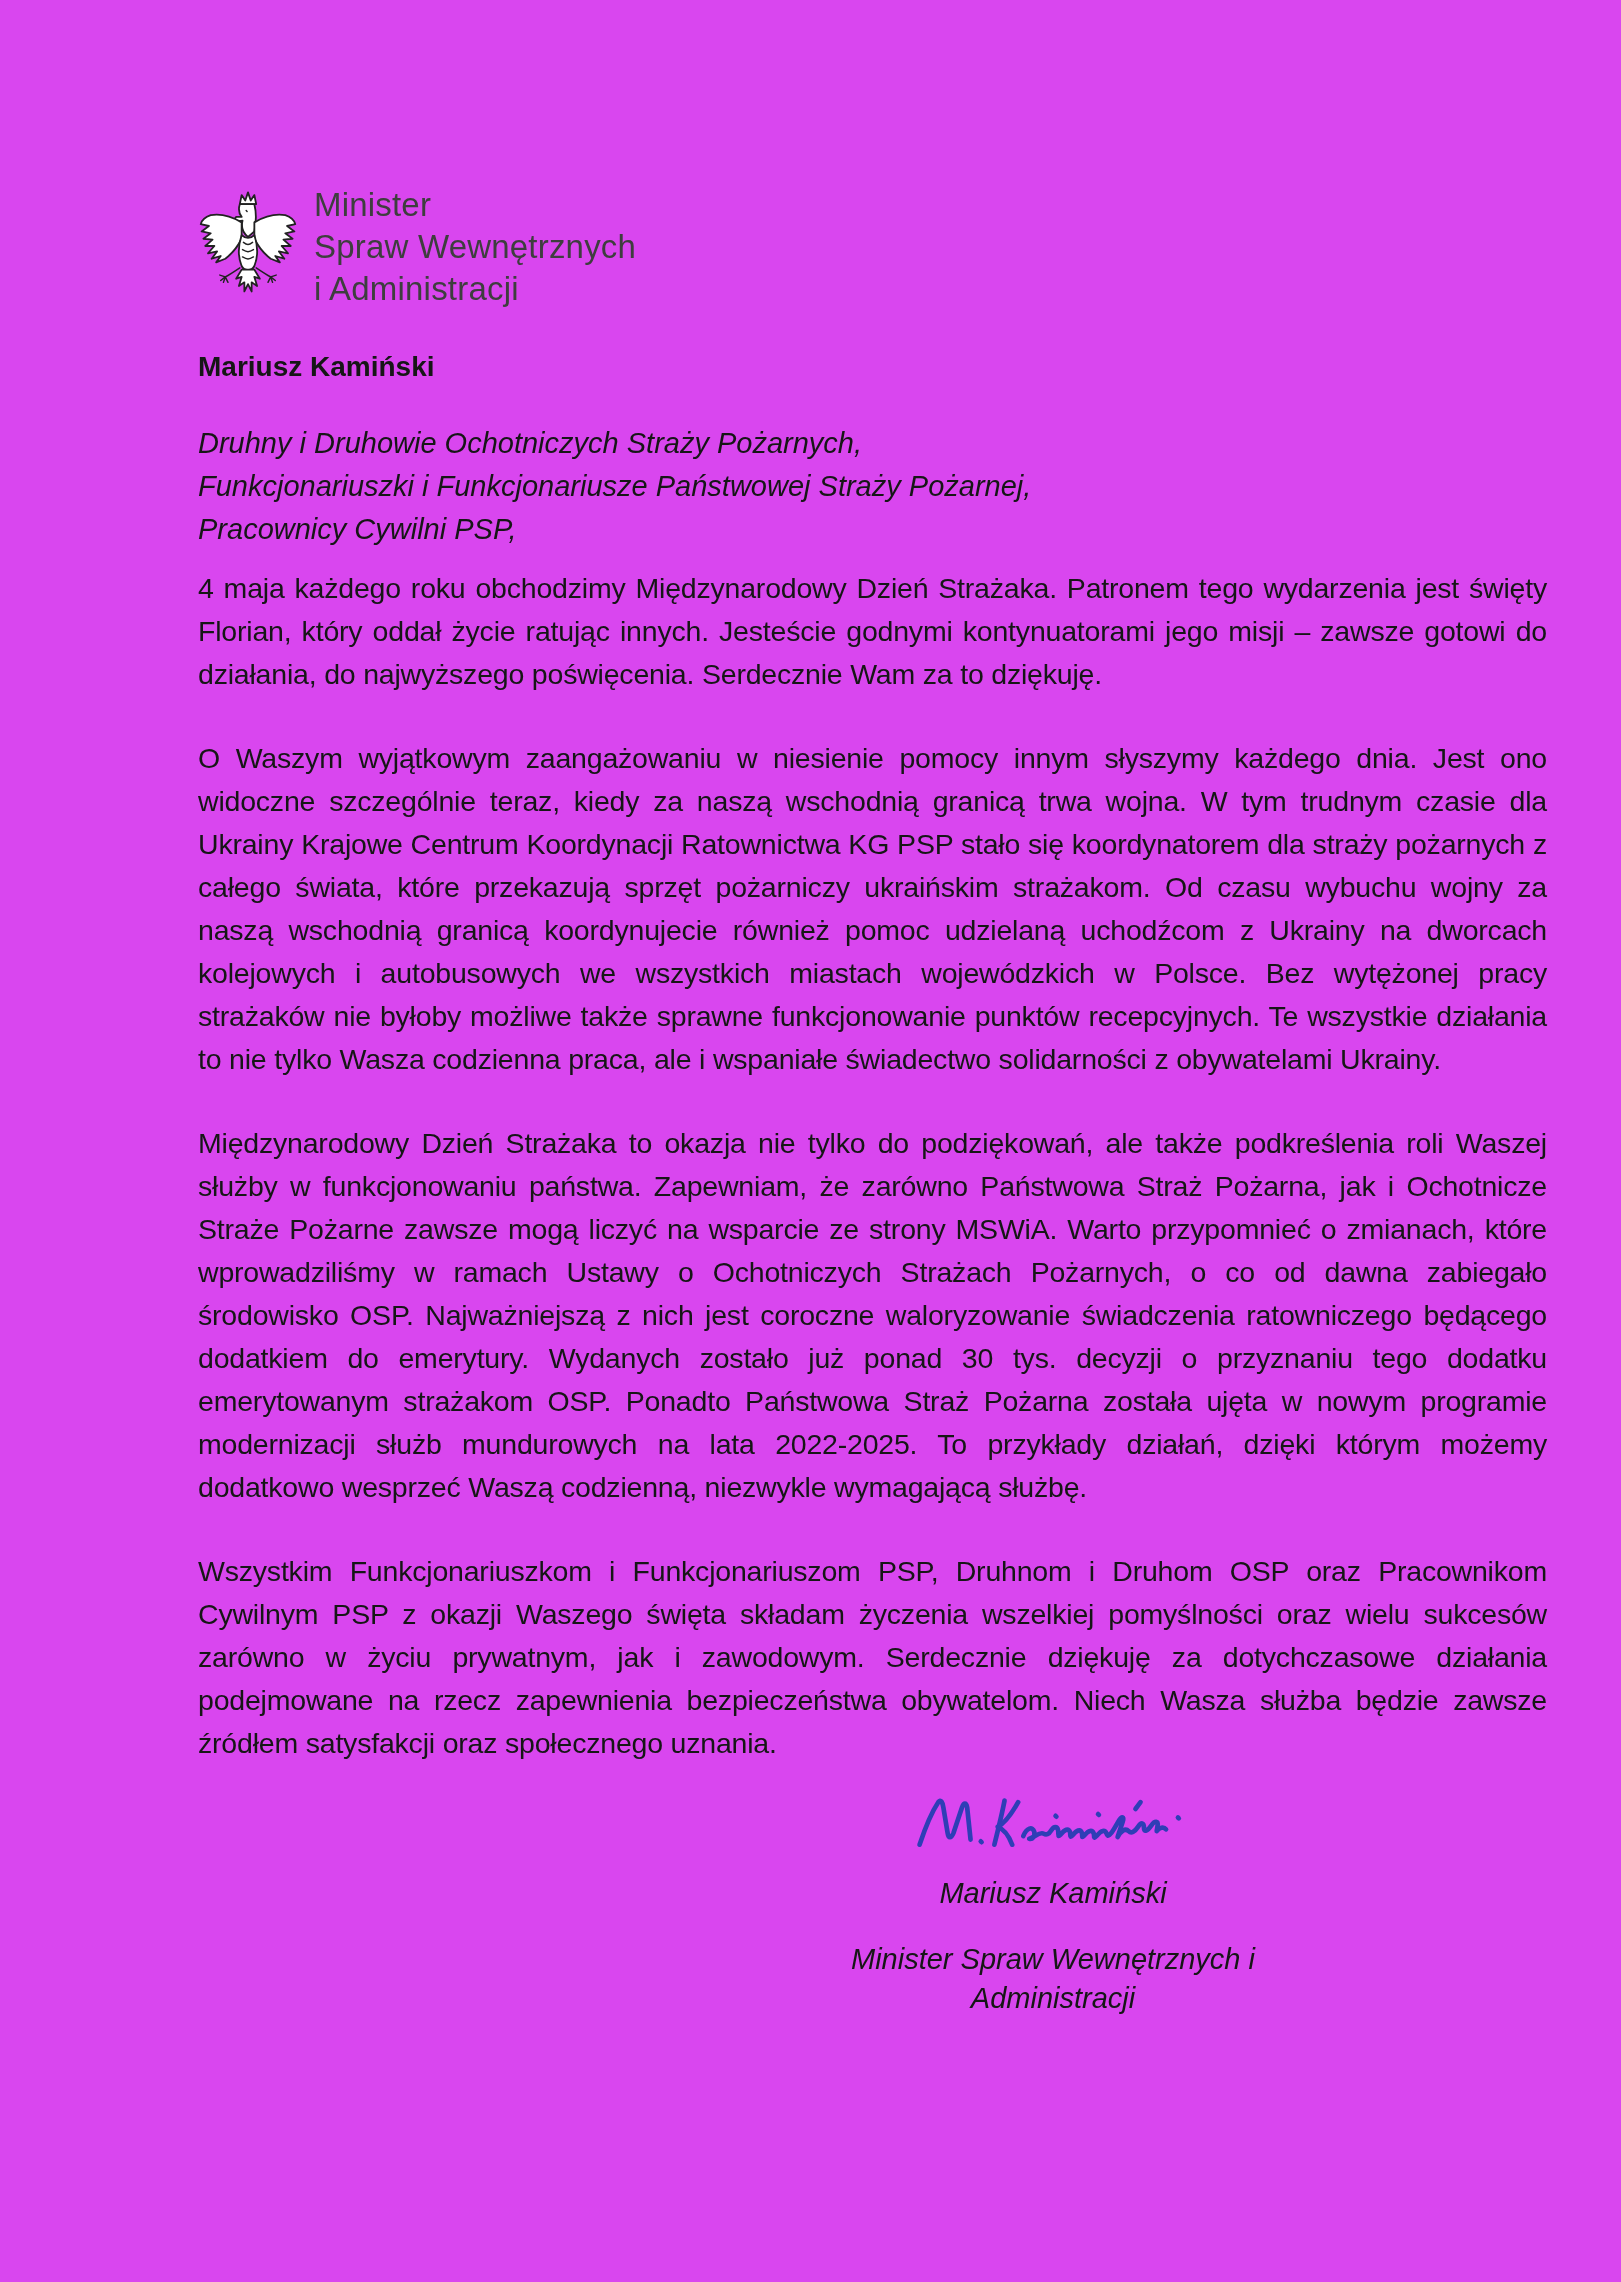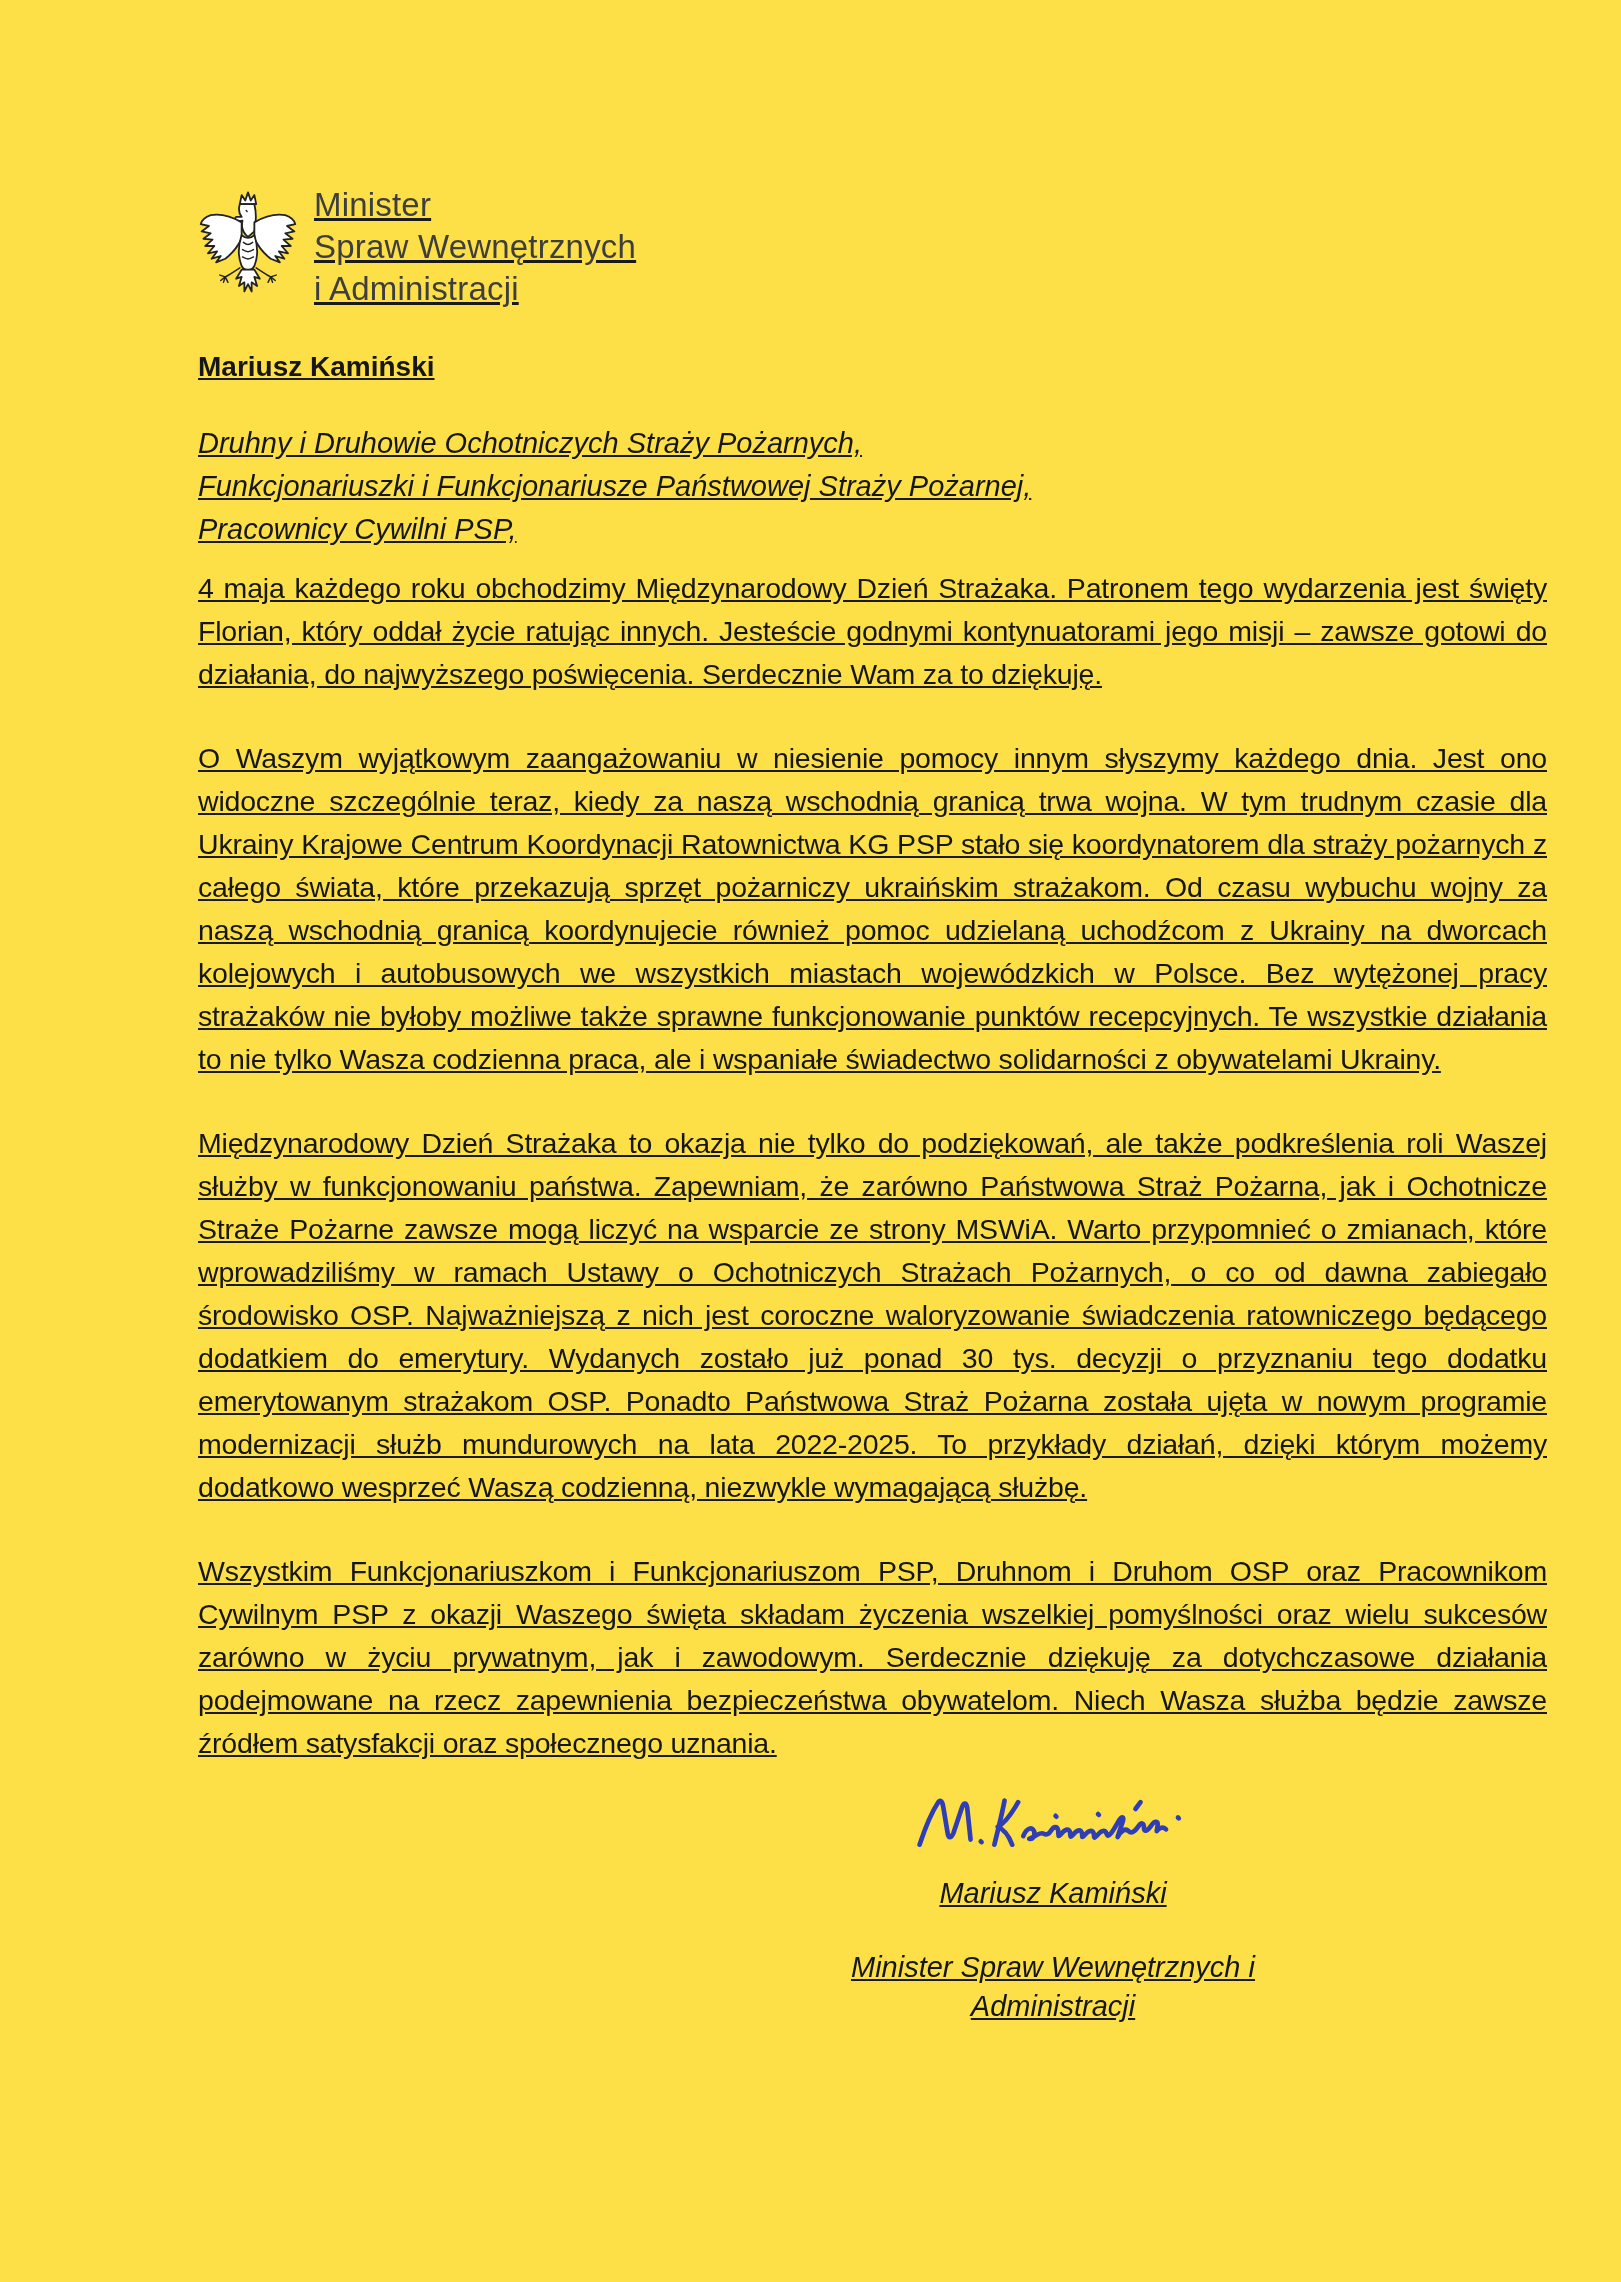--- a/index.html
+++ b/index.html
@@ -1,26 +1,25 @@
 <!DOCTYPE html>
 <html lang="pl" style="font-size:14.3px"><head>
 <meta charset="utf-8">
 <style>
   html, body { margin: 0; padding: 0; background: #ffffff; }
   .page {
     position: relative;
     width: 1622px;
     height: 2282px;
-    background: #fde047;
+    background: #d946ef;
     overflow: hidden;
     box-sizing: border-box;
     padding: 189px 75px 0 198px;
     font-family: "Liberation Sans", sans-serif;
     color: #1a1a1a;
-    text-decoration: underline;
   }
 
   
   .letterhead { display: flex; align-items: flex-start; }
   .emblem { width: 100px; height: 114px; flex: 0 0 auto; }
   .emblem path { stroke: #222; fill: #ffffff; stroke-width: 2; stroke-linejoin: round; stroke-linecap: round; }
   .emblem path.detail { fill: none; stroke-width: 1.6; }
   .ministry-title {
     margin-left: 16px;
     margin-top: -5.3px;
@@ -64,21 +63,21 @@
     margin-top: 27px;
     text-align: center;
     font-style: italic;
     font-size: 29px;
     line-height: 39px;
     color: #161616;
   }
   .signature { display: block; margin: 14.3px auto 5.3px auto; width: 294px; height: 68px; }
   .signature path { fill: none; stroke: #2f3eb6; stroke-width: 5.5; stroke-linecap: round; stroke-linejoin: round; }
   .signed-name { margin-top: 14.3px; }
-  .signed-title { margin-top: 35px; }
+  .signed-title { margin-top: 27px; }
 </style>
 </head>
 <body>
 
 <div class="page">
 
   <header class="letterhead">
     <svg class="emblem" viewBox="0 0 110 124" aria-hidden="true">
 
       <path d="M46 16 L48 6 L52 12 L55 3 L58 12 L62 6 L64 16 Z"></path>

